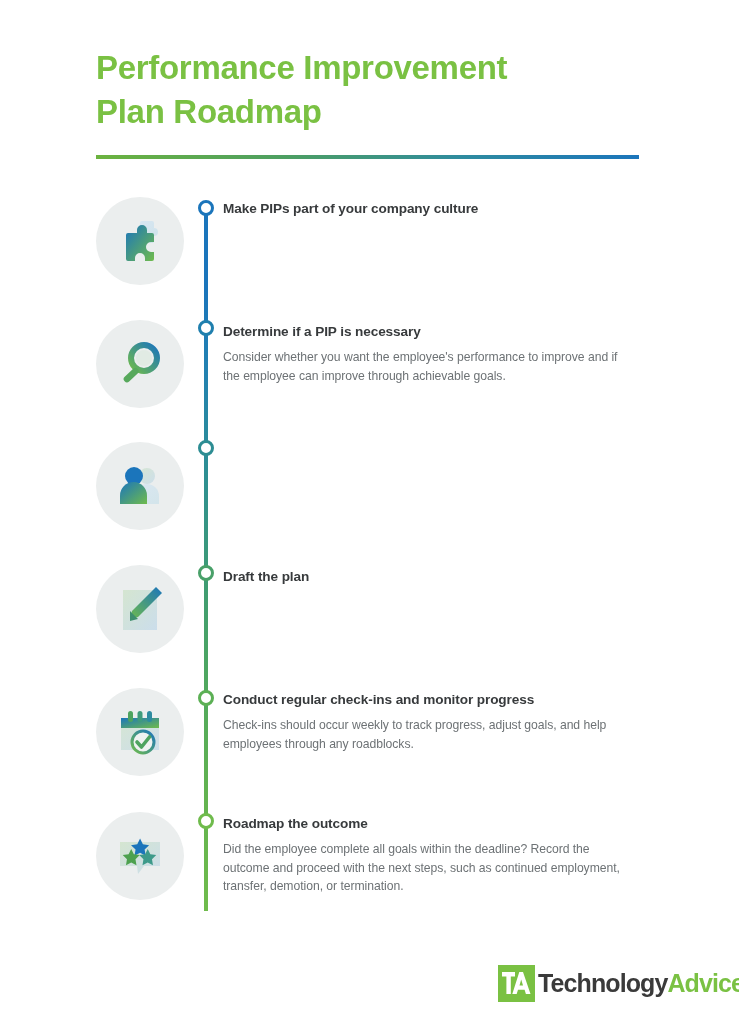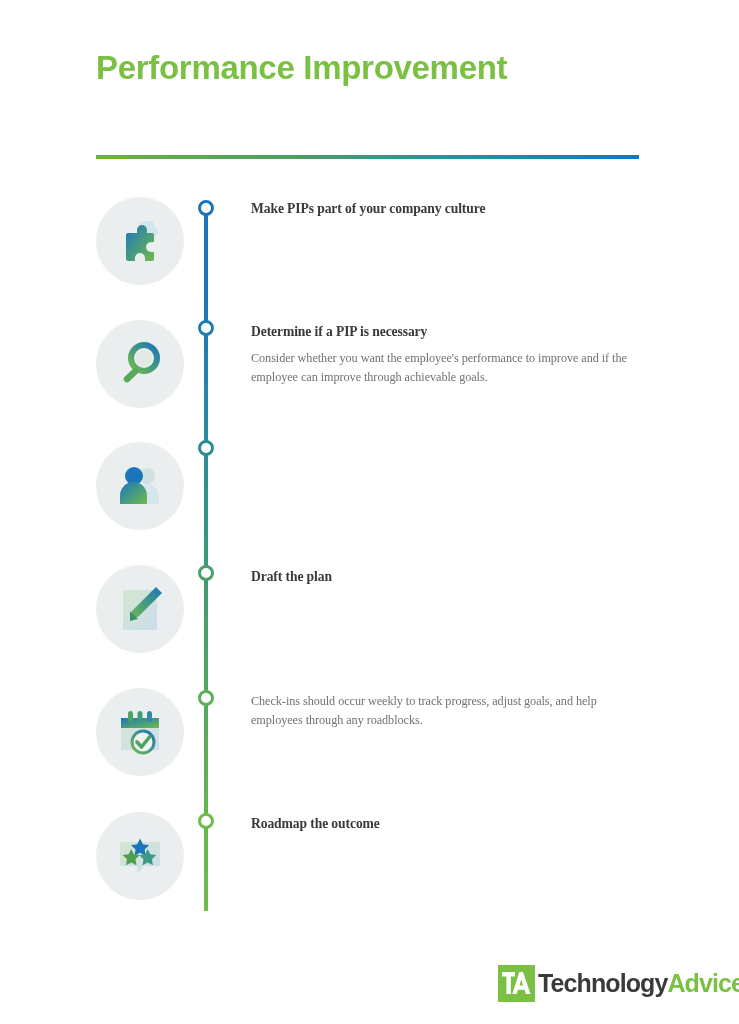--- a/index.html
+++ b/index.html
@@ -70,21 +70,21 @@
     left: 96px;
     width: 88px;
     height: 88px;
     border-radius: 50%;
     background: #ebeeee;
     display: flex;
     align-items: center;
     justify-content: center;
   }
   .icon-wrap svg { display: block; }
-  .step-text { position: absolute; left: 251px; width: 400px; font-family: Liberation Serif, serif; }
+  .step-text { position: absolute; left: 223px; width: 400px; }
   .step-title {
     font-size: 13.6px;
     font-weight: bold;
     color: #373a3c;
     letter-spacing: -0.1px;
     margin-bottom: 9px;
   }
   .step-desc {
     font-size: 12.2px;
     line-height: 1.52;
@@ -121,20 +121,21 @@
   .logo-advice { color: #7ac143; }
 </style>
 </head>
 <body>
 
 <div class="page">
 
   <div class="header">
     <div class="title">
       <span class="title-line">Performance Improvement</span>
+      <span class="title-line">Plan Roadmap</span>
     </div>
   </div>
   <div class="rule"></div>
 
   <div class="timeline">
     <div class="timeline-line"></div>
     <div class="node" style="top:0px;border-color:#1b75bb"></div>
     <div class="node" style="top:120px;border-color:#1f7fae"></div>
     <div class="node" style="top:240px;border-color:#2d8d93"></div>
     <div class="node" style="top:365px;border-color:#49a069"></div>
@@ -222,35 +223,37 @@
         <rect x="9" y="14" width="38" height="10" fill="url(#gbg)"></rect>
         <rect x="16" y="7" width="5" height="11" rx="2.5" fill="#4da35f"></rect>
         <rect x="25.5" y="7" width="5" height="11" rx="2.5" fill="#3f9b7c"></rect>
         <rect x="35" y="7" width="5" height="11" rx="2.5" fill="#2e8ba0"></rect>
         <circle cx="31" cy="38" r="12" fill="#eef2f1"></circle>
         <circle cx="31" cy="38" r="11" fill="none" stroke="url(#ggb)" stroke-width="3"></circle>
         <path d="M25 38l4.5 5 8-10" fill="none" stroke="#4da35f" stroke-width="3.6" stroke-linecap="round" stroke-linejoin="round"></path>
       </svg>
     </div>
     <div class="step-text" style="top:4px">
+      <div class="step-title">Conduct regular check-ins and monitor progress</div>
       <div class="step-desc">Check-ins should occur weekly to track progress, adjust goals, and help employees through any roadblocks.</div>
     </div>
   </div>
 
   <div class="step" style="top:812px">
     <div class="icon-wrap">
       <svg width="56" height="56" viewBox="0 0 56 56">
         <path d="M8 14h40v24H32l-6 8-1-8H8z" fill="url(#gfade)" opacity="0.8"></path>
         <path d="M28 8l3.6 7.3 8 1.2-5.8 5.6 1.4 8-7.2-3.8-7.2 3.8 1.4-8L16.4 16.5l8-1.2z" fill="#1b75bb" transform="translate(0,2) scale(0.78) translate(8,3)"></path>
         <path d="M18 24l3.2 6.5 7.2 1-5.2 5.1 1.2 7.2-6.4-3.4-6.4 3.4 1.2-7.2-5.2-5.1 7.2-1z" fill="#4da14e" transform="translate(2,-2) scale(0.82) translate(3,4)"></path>
         <path d="M40 24l3.2 6.5 7.2 1-5.2 5.1 1.2 7.2-6.4-3.4-6.4 3.4 1.2-7.2-5.2-5.1 7.2-1z" fill="#3d9a8a" transform="translate(-2,-2) scale(0.82) translate(6,4)"></path>
       </svg>
     </div>
     <div class="step-text" style="top:4px">
       <div class="step-title">Roadmap the outcome</div>
+      <div class="step-desc">Did the employee complete all goals within the deadline? Record the outcome and proceed with the next steps, such as continued employment, transfer, demotion, or termination.</div>
     </div>
   </div>
 
   <div class="footer-logo">
     <div class="logo-mark">
       <svg width="30" height="22" viewBox="0 0 30 22">
         <rect x="0" y="0" width="13" height="4.5" fill="#ffffff"></rect>
         <rect x="4.4" y="0" width="4.4" height="22" fill="#ffffff"></rect>
         <path d="M21 0l7.5 22h-4.6l-1.3-4.3h-6.6L14.7 22h-4.4L17.3 0z" fill="#ffffff"></path>
         <path d="M19.2 7.4l-1.7 6.2h3.5z" fill="#7ac143"></path>

